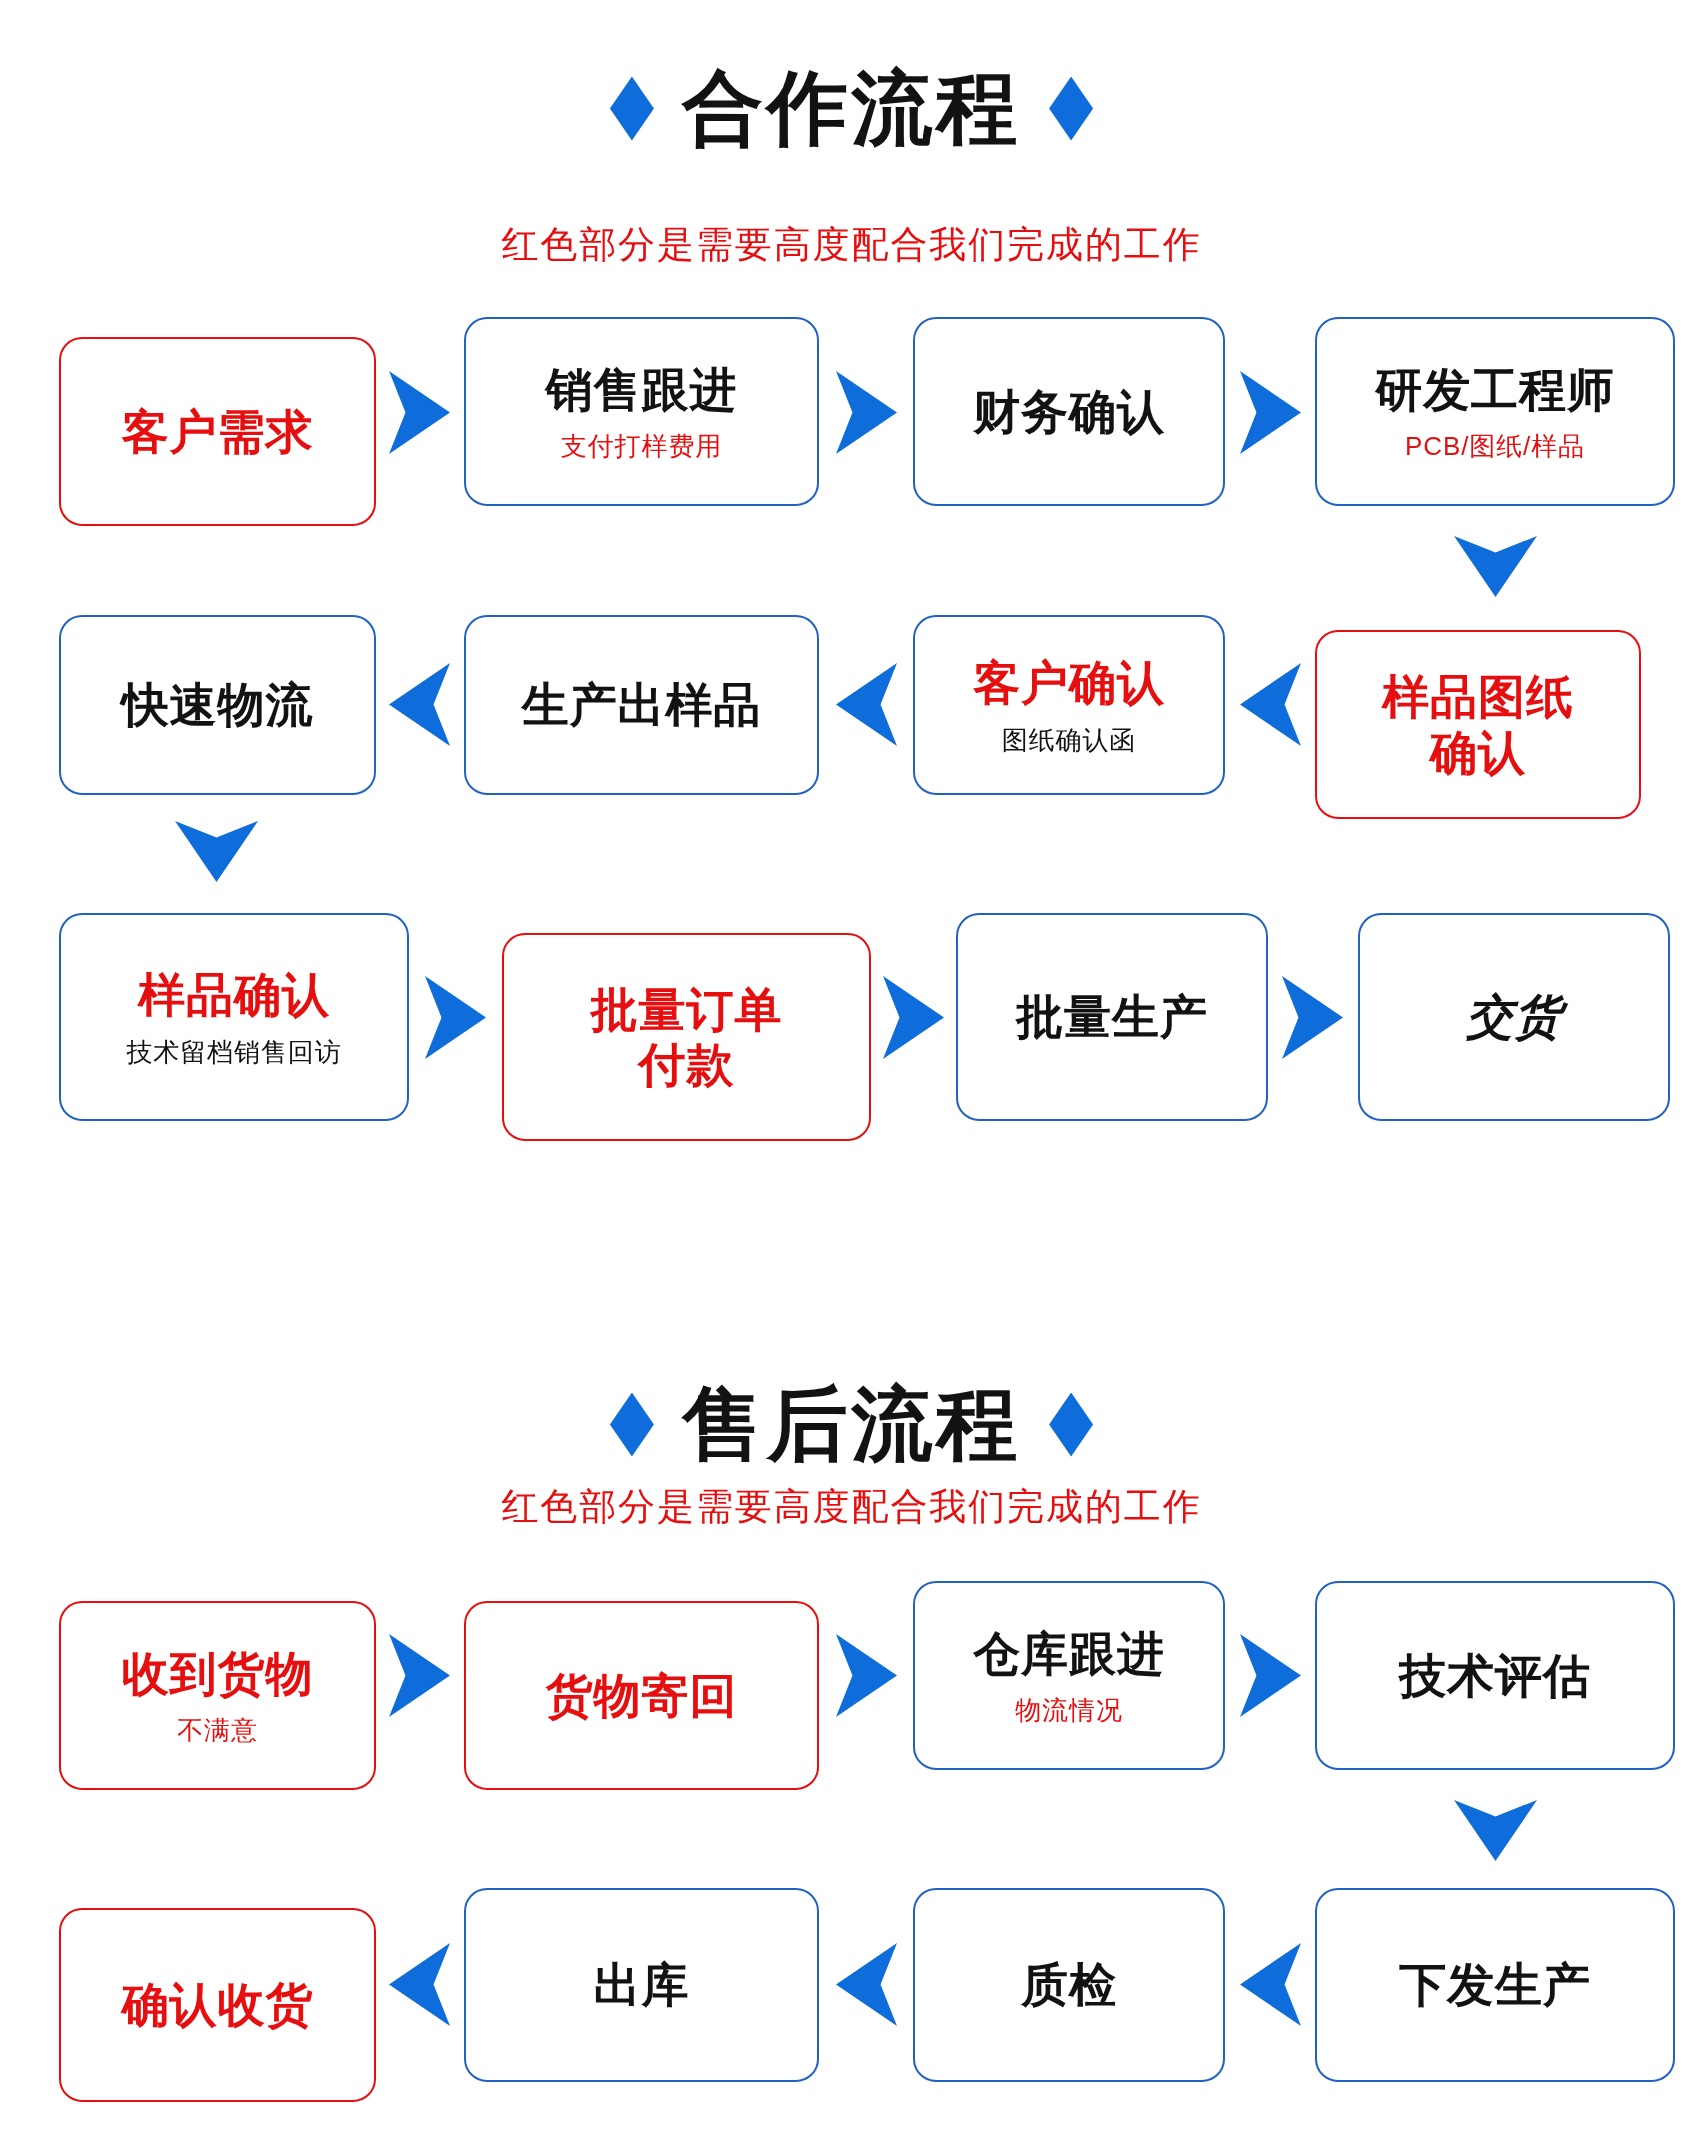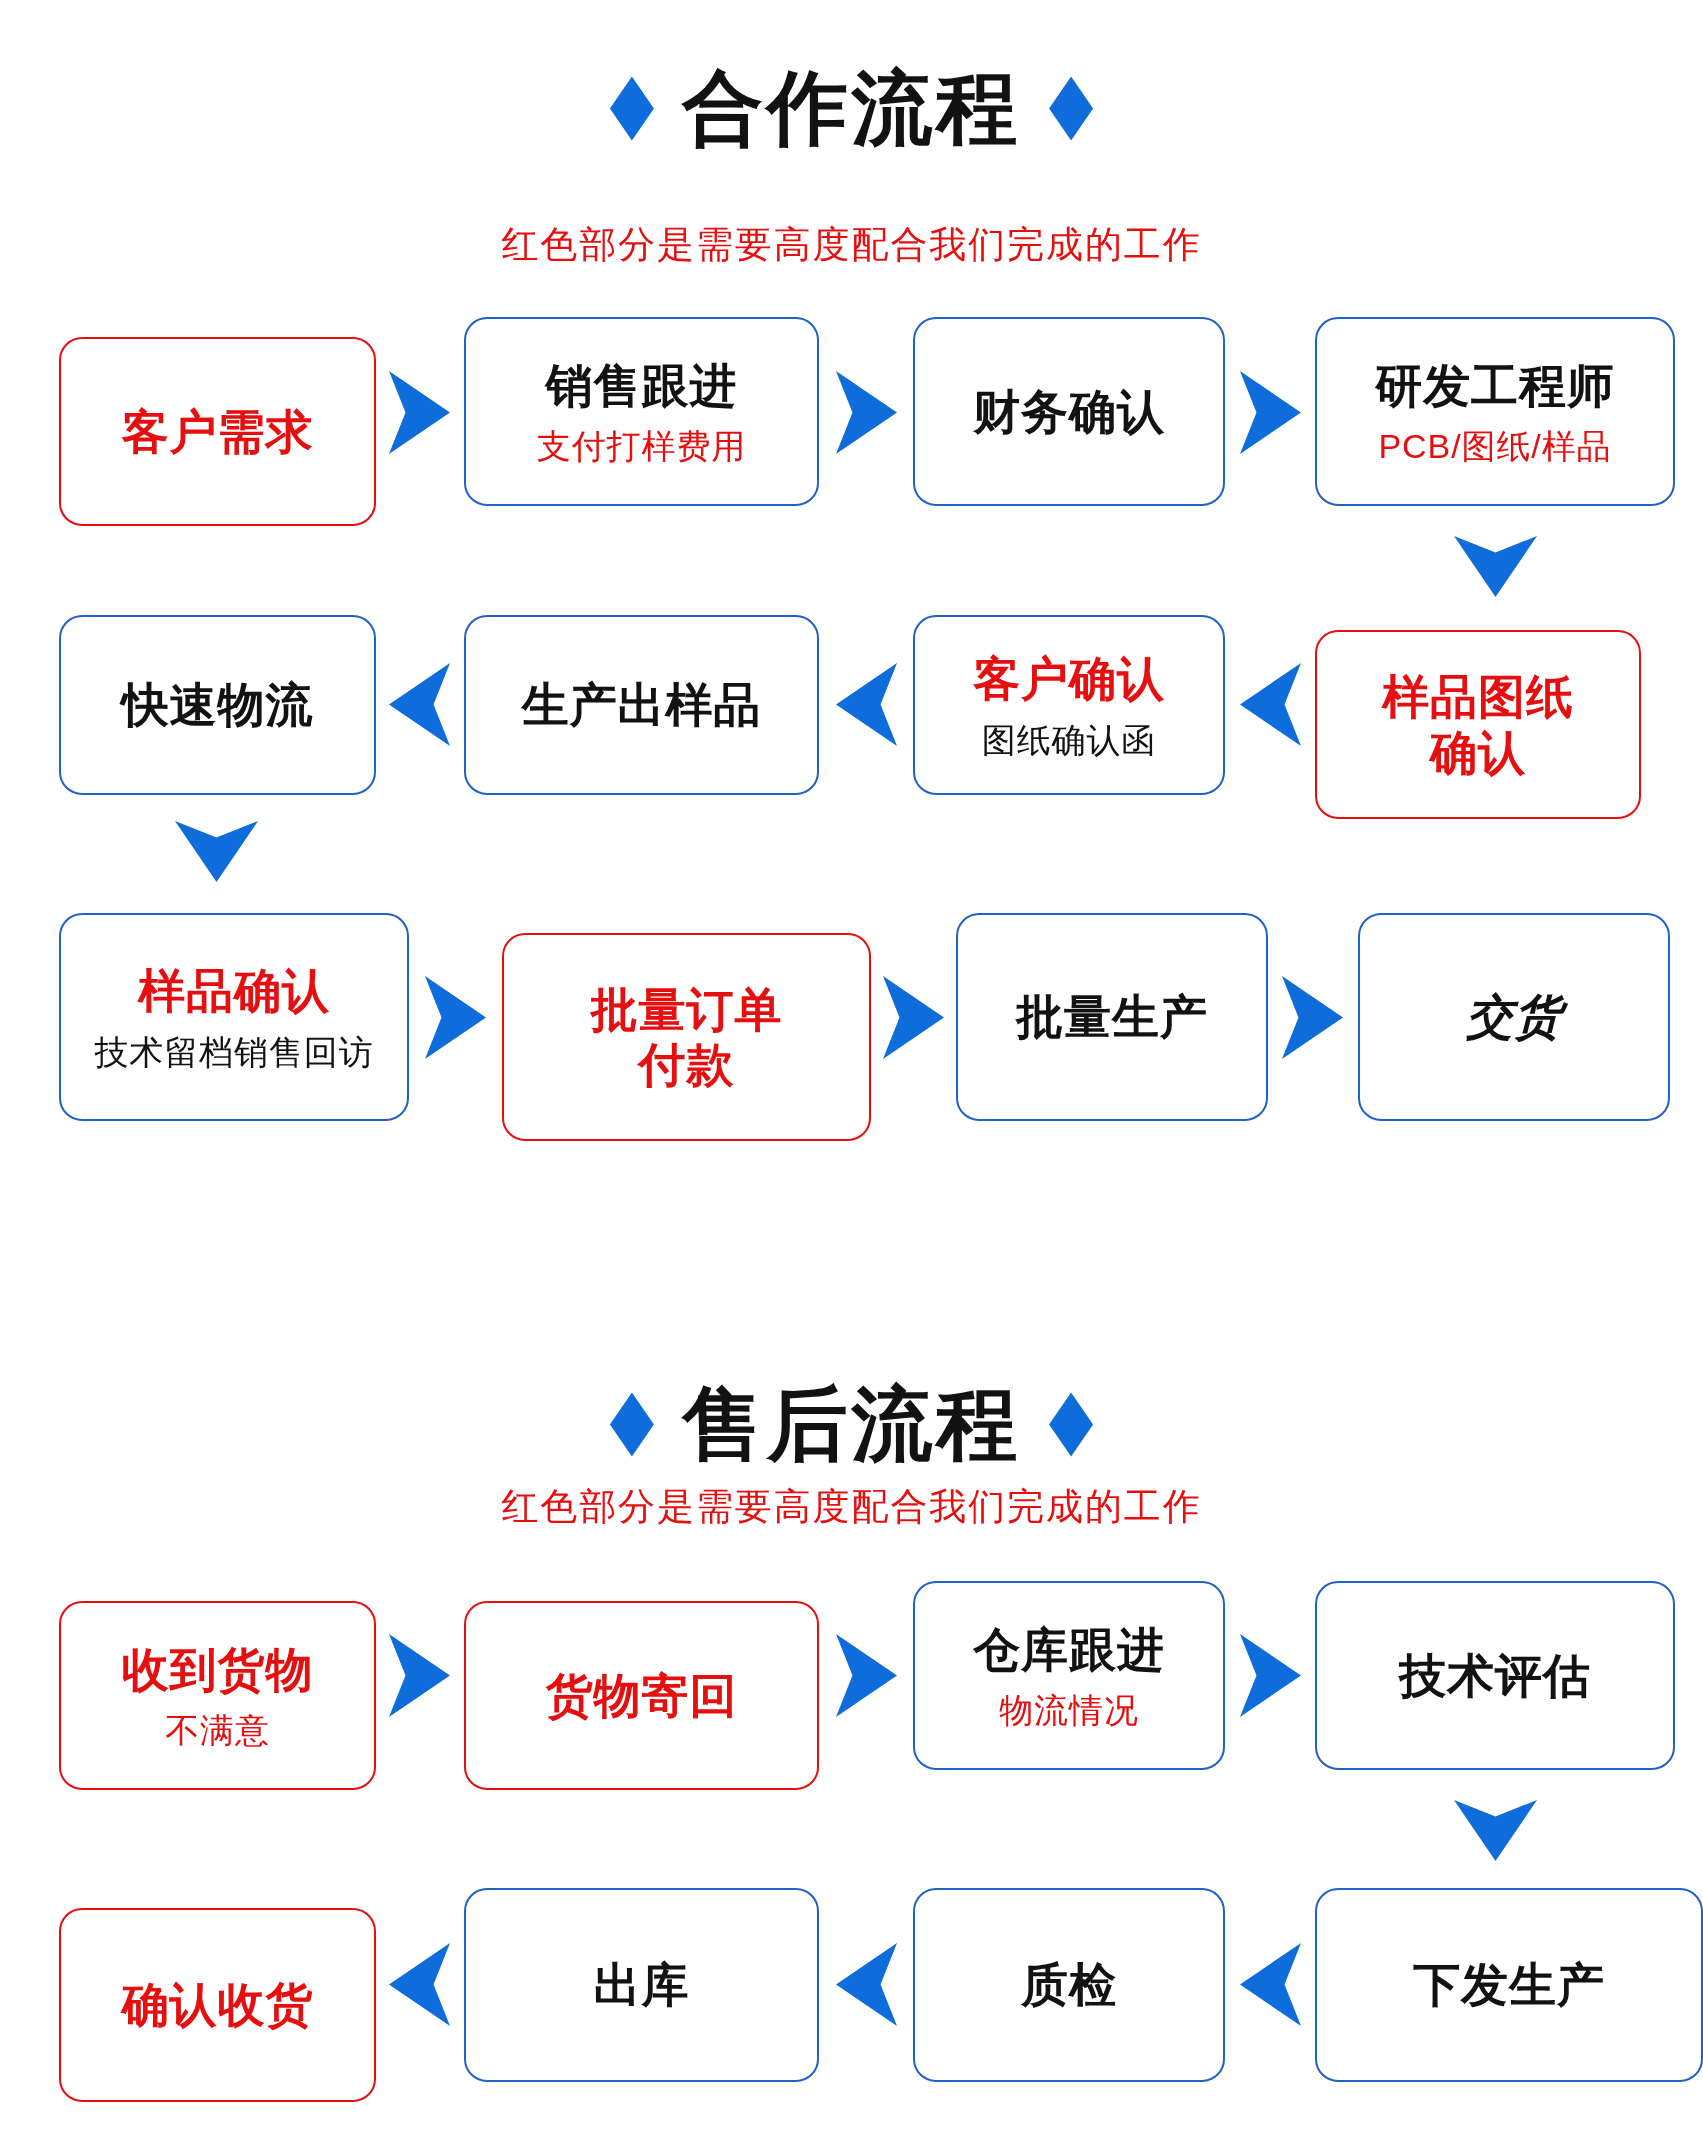--- a/index.html
+++ b/index.html
@@ -65,21 +65,21 @@
   }
   .box.b-red{border-color:var(--red);margin-top:20px;}
   .box .title{
     font-size:47px;
     font-weight:800;
     line-height:1.18;
     white-space:pre-line;
     letter-spacing:0.9px;
   }
   .box .sub{
-    font-size:34px;
+    font-size:26px;
     line-height:1.1;
     letter-spacing:0.9px;
   }
   .t-red{color:var(--red);}
   .t-black{color:var(--black);}
   
   .ar{position:absolute;background:var(--blue);}
   .ar-r{width:61px;height:83px;clip-path:polygon(0 0,100% 50%,0 100%,27% 50%);}
   .ar-l{width:61px;height:83px;clip-path:polygon(100% 0,73% 50%,100% 100%,0 50%);}
   .ar-d{width:83px;height:61px;clip-path:polygon(0 0,50% 27%,100% 0,50% 100%);}
@@ -186,18 +186,18 @@
   </div>
   <div class="ar ar-l" style="left:389px;top:1943px;"></div>
   <div class="box" style="left:464px;top:1888px;width:355px;height:194px;">
     <div class="title t-black">出库</div>
   </div>
   <div class="ar ar-l" style="left:836px;top:1943px;"></div>
   <div class="box" style="left:913px;top:1888px;width:312px;height:194px;">
     <div class="title t-black">质检</div>
   </div>
   <div class="ar ar-l" style="left:1240px;top:1943px;"></div>
-  <div class="box" style="left:1315px;top:1888px;width:388px;height:194px;">
+  <div class="box" style="left:1315px;top:1888px;width:360px;height:194px;">
     <div class="title t-black">下发生产</div>
   </div>
 
 </div>
 
 
 </body></html>

